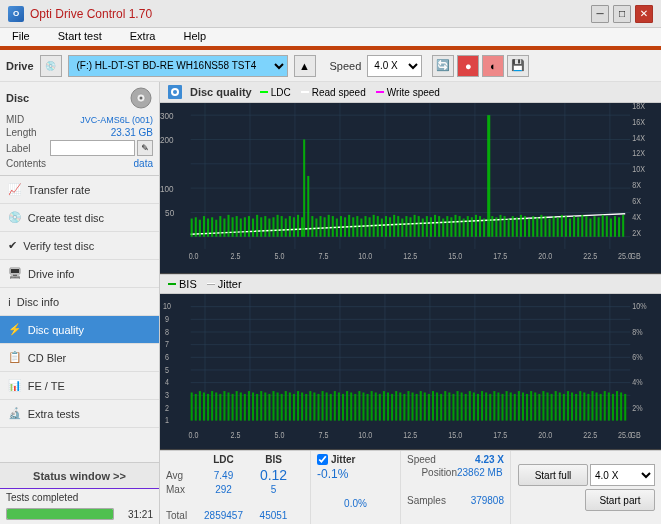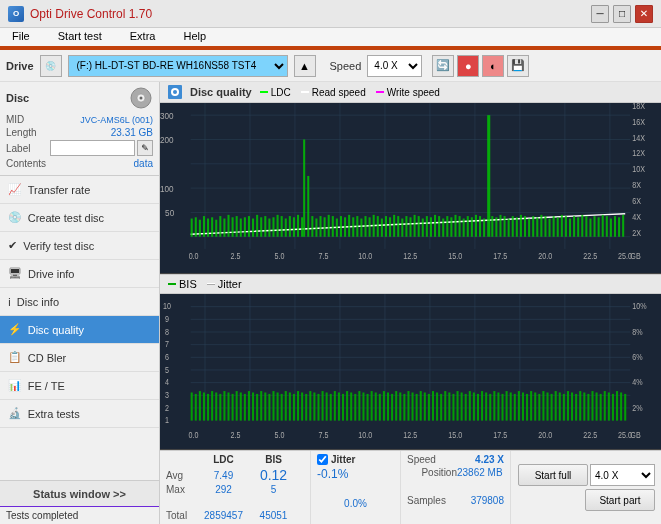--- a/index.html
+++ b/index.html
@@ -189,20 +189,26 @@
       <div class="nav-item">
         <span>🔬</span>
         <span>Extra tests</span>
       </div>
     </div>
 
     <div class="status-section">
       <div class="status-window-btn">Status window &gt;&gt;</div>
       <div class="status-completed">
         <span class="status-text">Tests completed</span>
+      </div>
+      <div style="display:flex;align-items:center;gap:4px;padding:2px 6px 4px;">
+        <div class="progress-bar-outer">
+          <div class="progress-bar-inner" style="width:100%"></div>
+        </div>
+        <span class="status-time">31:21</span>
       </div>
     </div>
 
   </div>
 
   <div class="right-panel">
 
     <div class="chart-header">
       <div style="width:14px;height:14px;background:#3d8bd4;border-radius:1px;display:flex;align-items:center;justify-content:center;">
         <svg width="10" height="10">

